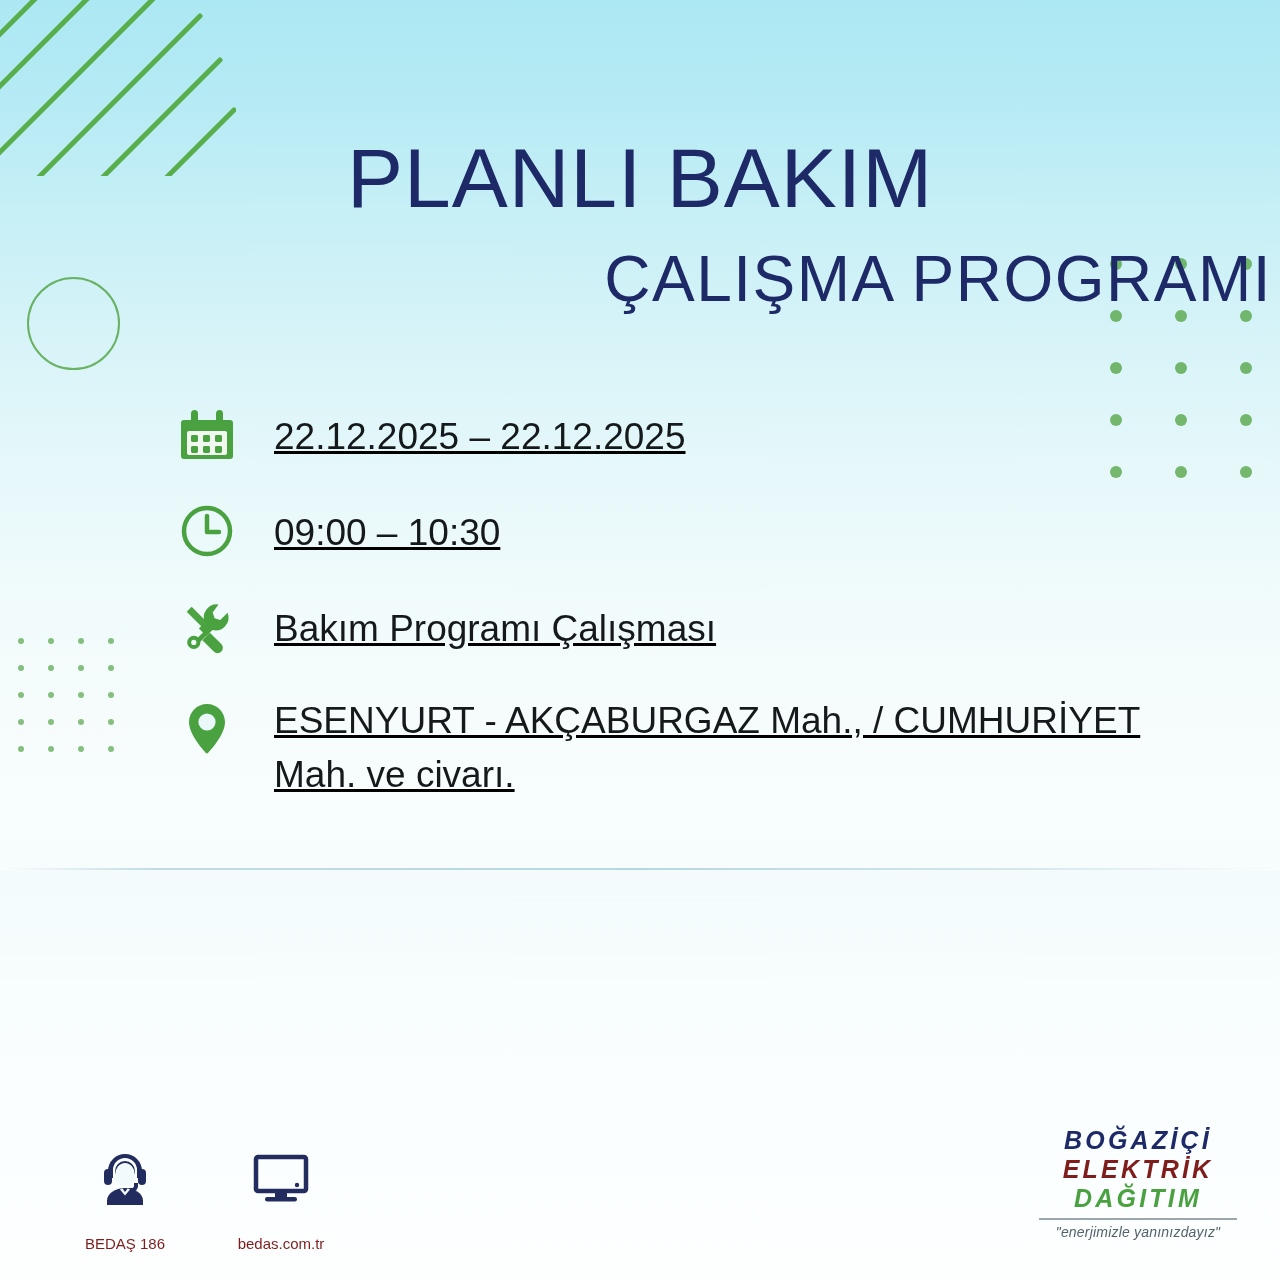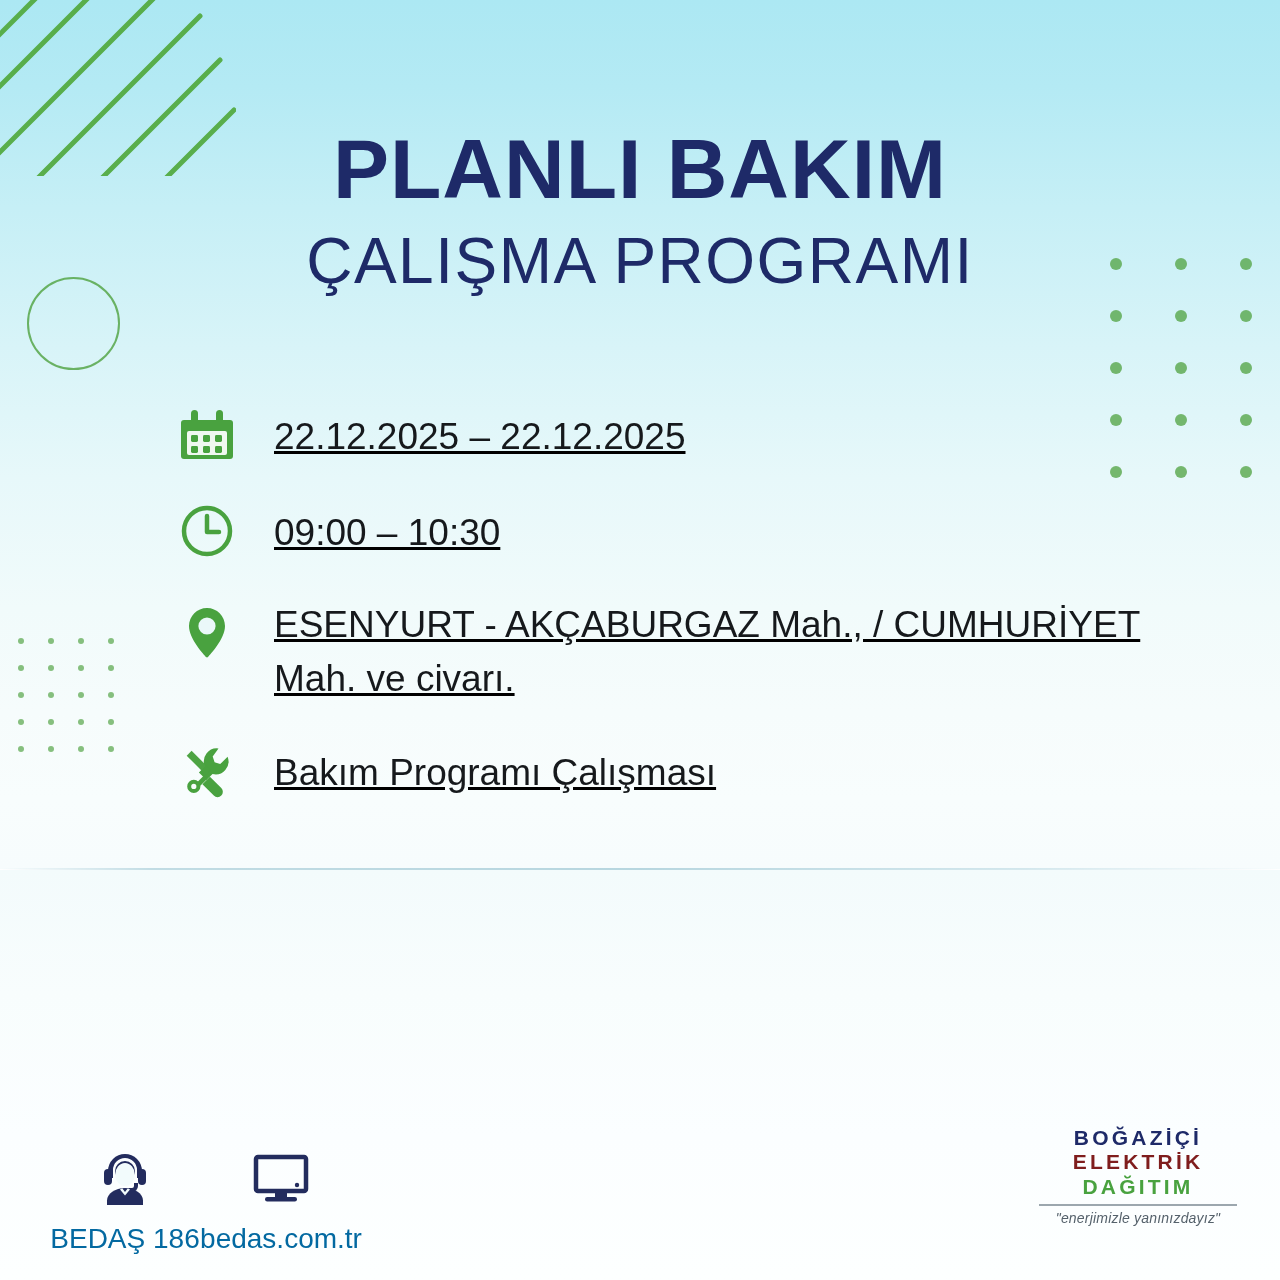--- a/index.html
+++ b/index.html
@@ -124,35 +124,36 @@
   .header {
     position: absolute;
     left: 0;
     top: 118px;
     width: 1280px;
     text-align: center;
     pointer-events: none;
   }
   .title-main {
     font-size: 84px;
-    font-weight: 700;
+    font-weight: 400;
     letter-spacing: 1px;
     color: #1e2a68;
     line-height: 1.02;
-    margin: 9px;
+    margin: 18px;
     white-space: nowrap;
   }
   .title-sub {
     font-size: 64px;
     font-weight: 400;
     letter-spacing: 1.5px;
     color: #1e2a68;
     line-height: 1.22;
     margin: 8px;
     white-space: nowrap;
+    text-align: right;
   }
 
   
   .info-block {
     position: absolute;
     left: 176px;
     top: 404px;
     width: 1020px;
   }
   .info-row {
@@ -199,40 +200,41 @@
   }
   .contact-item + .contact-item { margin-left: 6px; }
   .contact-icon {
     height: 66px;
     display: flex;
     align-items: center;
     justify-content: center;
   }
   .contact-icon svg { display: block; }
   .contact-label {
-    margin-top: 12px;
-    font-size: 28px;
-    color: #0369a1;
+    margin-top: 24px;
+    font-size: 15px;
+    color: #7f1d1d;
     font-weight: 400;
     white-space: nowrap;
   }
 
   
   .brand {
     position: absolute;
     right: 36px;
     top: 1126px;
     width: 212px;
     text-align: center;
   }
   .brand-line {
     font-weight: 800;
     letter-spacing: 3.2px;
     line-height: 1.16;
-    font-size: 21px;
+    font-size: 25px;
+    font-style: italic;
   }
   .brand-line-1 { color: #1e2a68; }
   .brand-line-2 { color: #7f1d1d; }
   .brand-line-3 { color: #49a23f; }
   .brand-rule {
     margin: 5px auto 4px auto;
     width: 198px;
     height: 2px;
     background: #7c8a93;
     opacity: 0.75;
@@ -341,43 +343,43 @@
     <div class="info-row row-time">
       <div class="info-icon">
         <svg width="56" height="56" viewBox="0 0 56 56">
           <circle cx="28" cy="28" r="23" fill="none" stroke="#49a23f" stroke-width="4.5"></circle>
           <path d="M28 13v16h12" fill="none" stroke="#49a23f" stroke-width="4.5" stroke-linecap="round" stroke-linejoin="round"></path>
         </svg>
       </div>
       <div class="info-text">09:00 – 10:30</div>
     </div>
 
-    <div class="info-row row-location">
-      <div class="info-icon">
-        <svg width="56" height="56" viewBox="0 0 56 56">
-          <path d="M28 3C18.1 3 10 11.1 10 21c0 12.8 15.2 29 17 31 .5.6 1.5.6 2 0 1.8-2 17-18.2 17-31C46 11.1 37.9 3 28 3z" fill="#49a23f"></path>
-          <circle cx="28" cy="21" r="8.6" fill="#eaf8f9"></circle>
-        </svg>
-      </div>
-      <div class="info-text">ESENYURT - AKÇABURGAZ Mah., / CUMHURİYET Mah. ve civarı.</div>
-    </div>
-
     <div class="info-row row-work">
       <div class="info-icon">
         <svg width="56" height="56" viewBox="0 0 56 56">
           <g fill="#49a23f">
             <path d="M43.5 6.5a13 13 0 0 0-13.6 18l-6 6 7.6 7.6 6-6a13 13 0 0 0 15.1-17.4l-7.4 7.4-5.6-1.9-1.9-5.6z" transform="translate(-4,-1)"></path>
             <path d="M12.6 7.8l-4.9 4.9 19 19 4.9-4.9z" opacity="0.98"></path>
             <path d="M30.9 33.7l11.4 11.4a5.3 5.3 0 1 1-7.5 7.5L23.4 41.2z"></path>
             <circle cx="14.8" cy="43.4" r="4.6" fill="none" stroke="#49a23f" stroke-width="4"></circle>
             <path d="M24.9 32.6l-8.2 8.2 3.3 3.3 8.2-8.2z"></path>
           </g>
         </svg>
       </div>
       <div class="info-text">Bakım Programı Çalışması</div>
+    </div>
+
+    <div class="info-row row-location">
+      <div class="info-icon">
+        <svg width="56" height="56" viewBox="0 0 56 56">
+          <path d="M28 3C18.1 3 10 11.1 10 21c0 12.8 15.2 29 17 31 .5.6 1.5.6 2 0 1.8-2 17-18.2 17-31C46 11.1 37.9 3 28 3z" fill="#49a23f"></path>
+          <circle cx="28" cy="21" r="8.6" fill="#eaf8f9"></circle>
+        </svg>
+      </div>
+      <div class="info-text">ESENYURT - AKÇABURGAZ Mah., / CUMHURİYET Mah. ve civarı.</div>
     </div>
 
   </div>
 
   <div class="footer-contacts">
 
     <div class="contact-item">
       <div class="contact-icon">
         <svg width="62" height="62" viewBox="0 0 62 62">
           <g fill="#232c5e">

